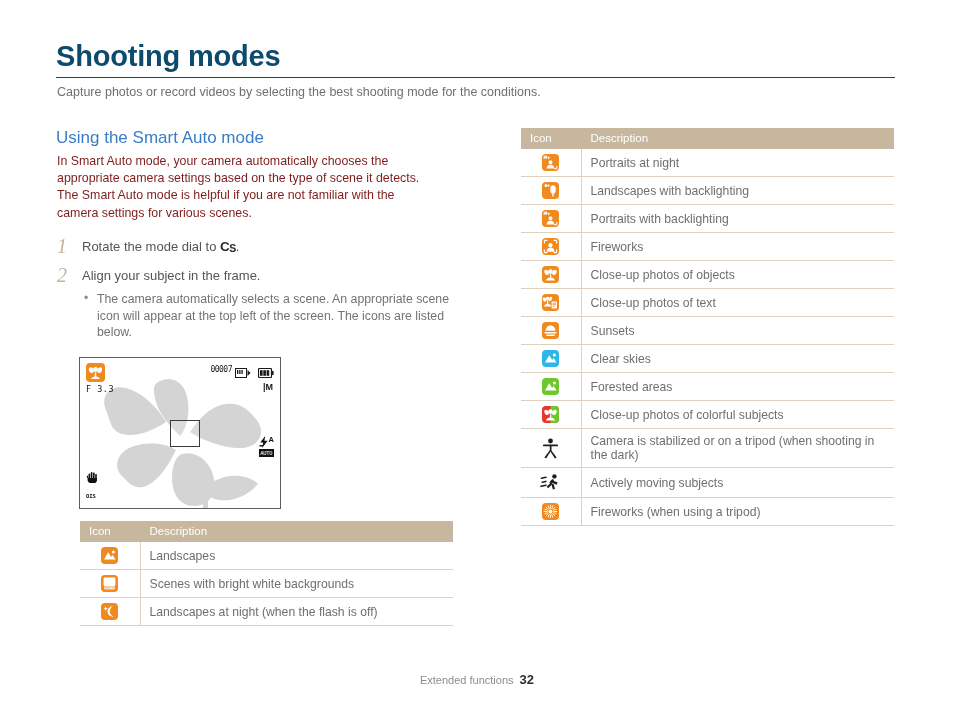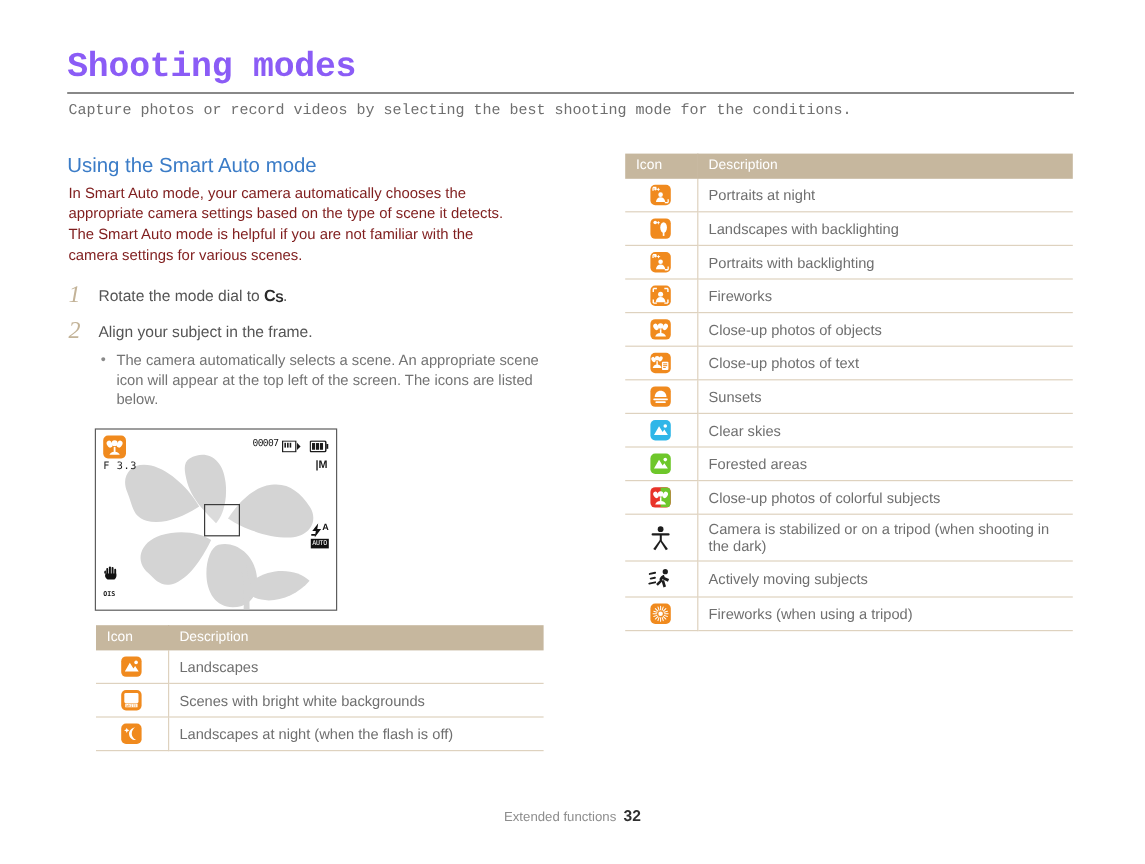--- a/index.html
+++ b/index.html
@@ -9,32 +9,31 @@
     font-family:"Liberation Sans", sans-serif;
     color:#6e6e6e;
     overflow:hidden;
     position:relative;
   }
   .page{position:relative;width:954px;height:720px;}
 
   
   .title{
     position:absolute;left:56px;top:40px;
-    font-size:29px;font-weight:bold;color:#8b5cf6;
+    font-size:29px;font-weight:bold;color:#0c4a6e;
     letter-spacing:-0.2px;line-height:32px;
     white-space:nowrap;
-    font-family:Liberation Mono, monospace;
   }
   .title-rule{
     position:absolute;left:56px;top:77px;width:839px;height:1px;
     background:#3a3a3a;
   }
   .subtitle{
     position:absolute;left:57px;top:84px;
-    font-size:12.5px;color:#6f6f6f;line-height:16px;white-space:nowrap;font-family:Liberation Mono, monospace;
+    font-size:12.5px;color:#6f6f6f;line-height:16px;white-space:nowrap;
   }
 
   
   .section-heading{
     position:absolute;left:56px;top:127px;
     font-size:17px;color:#3b7cc7;line-height:21px;white-space:nowrap;
   }
 
   
   .intro{

